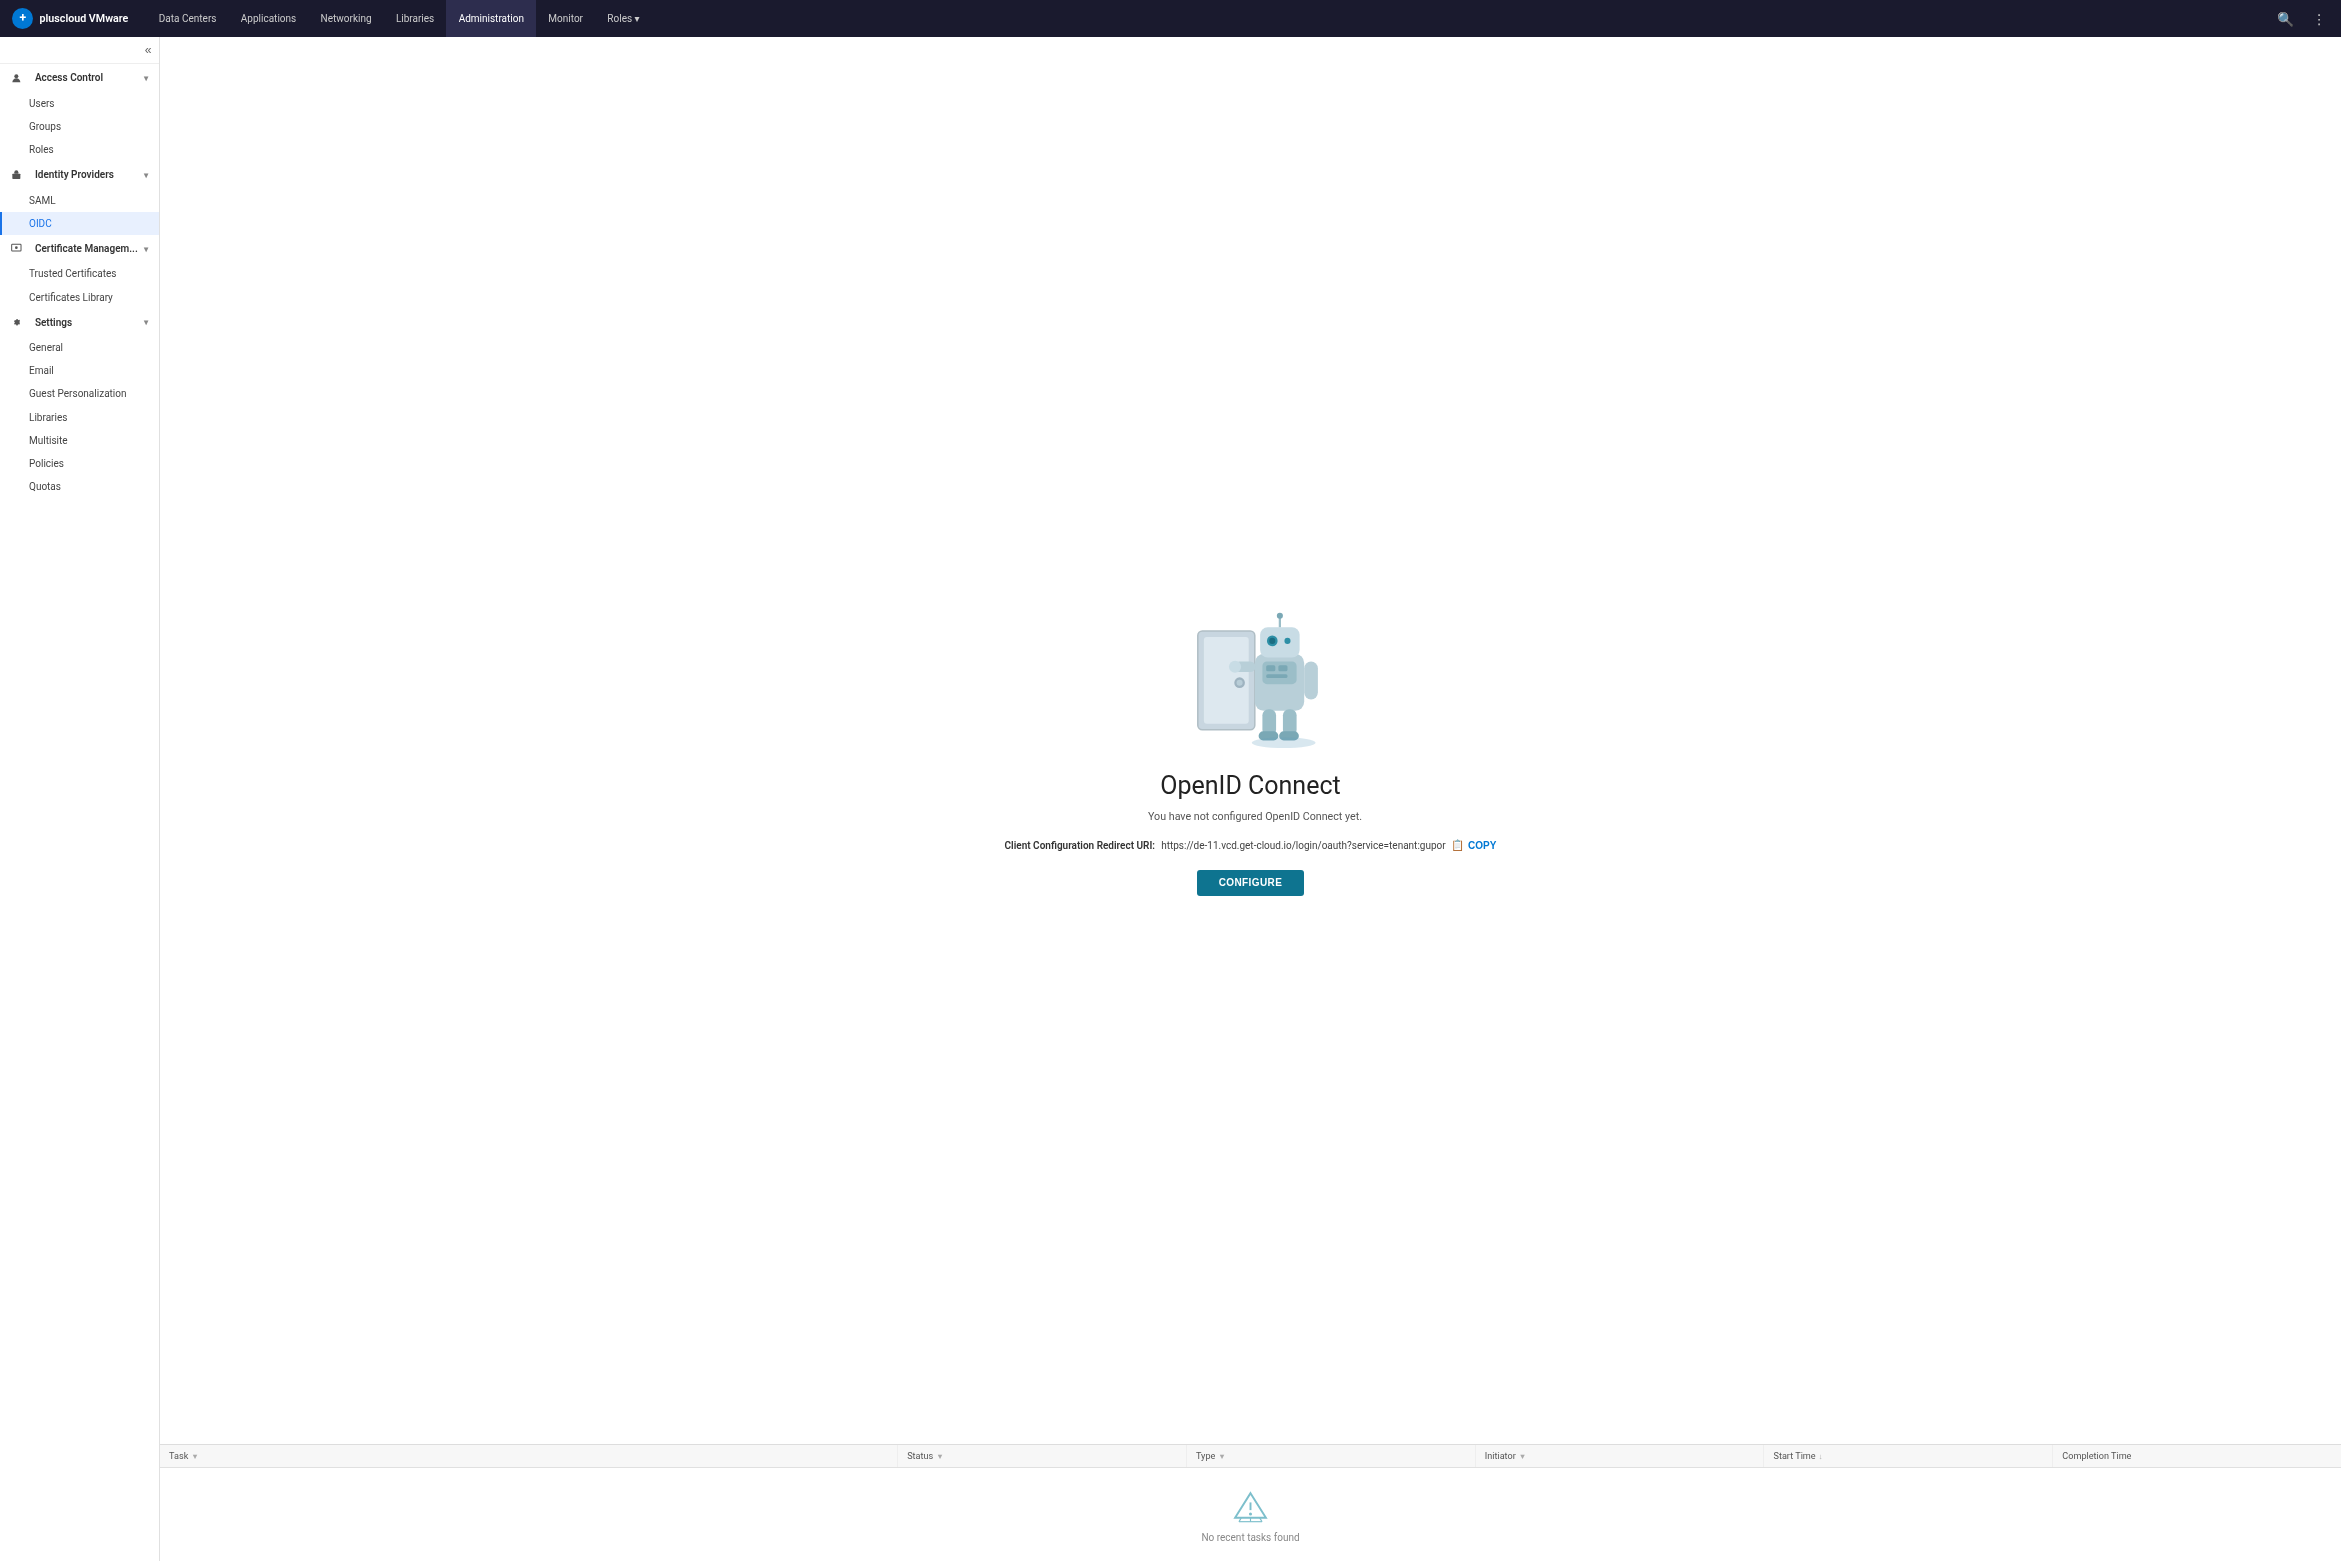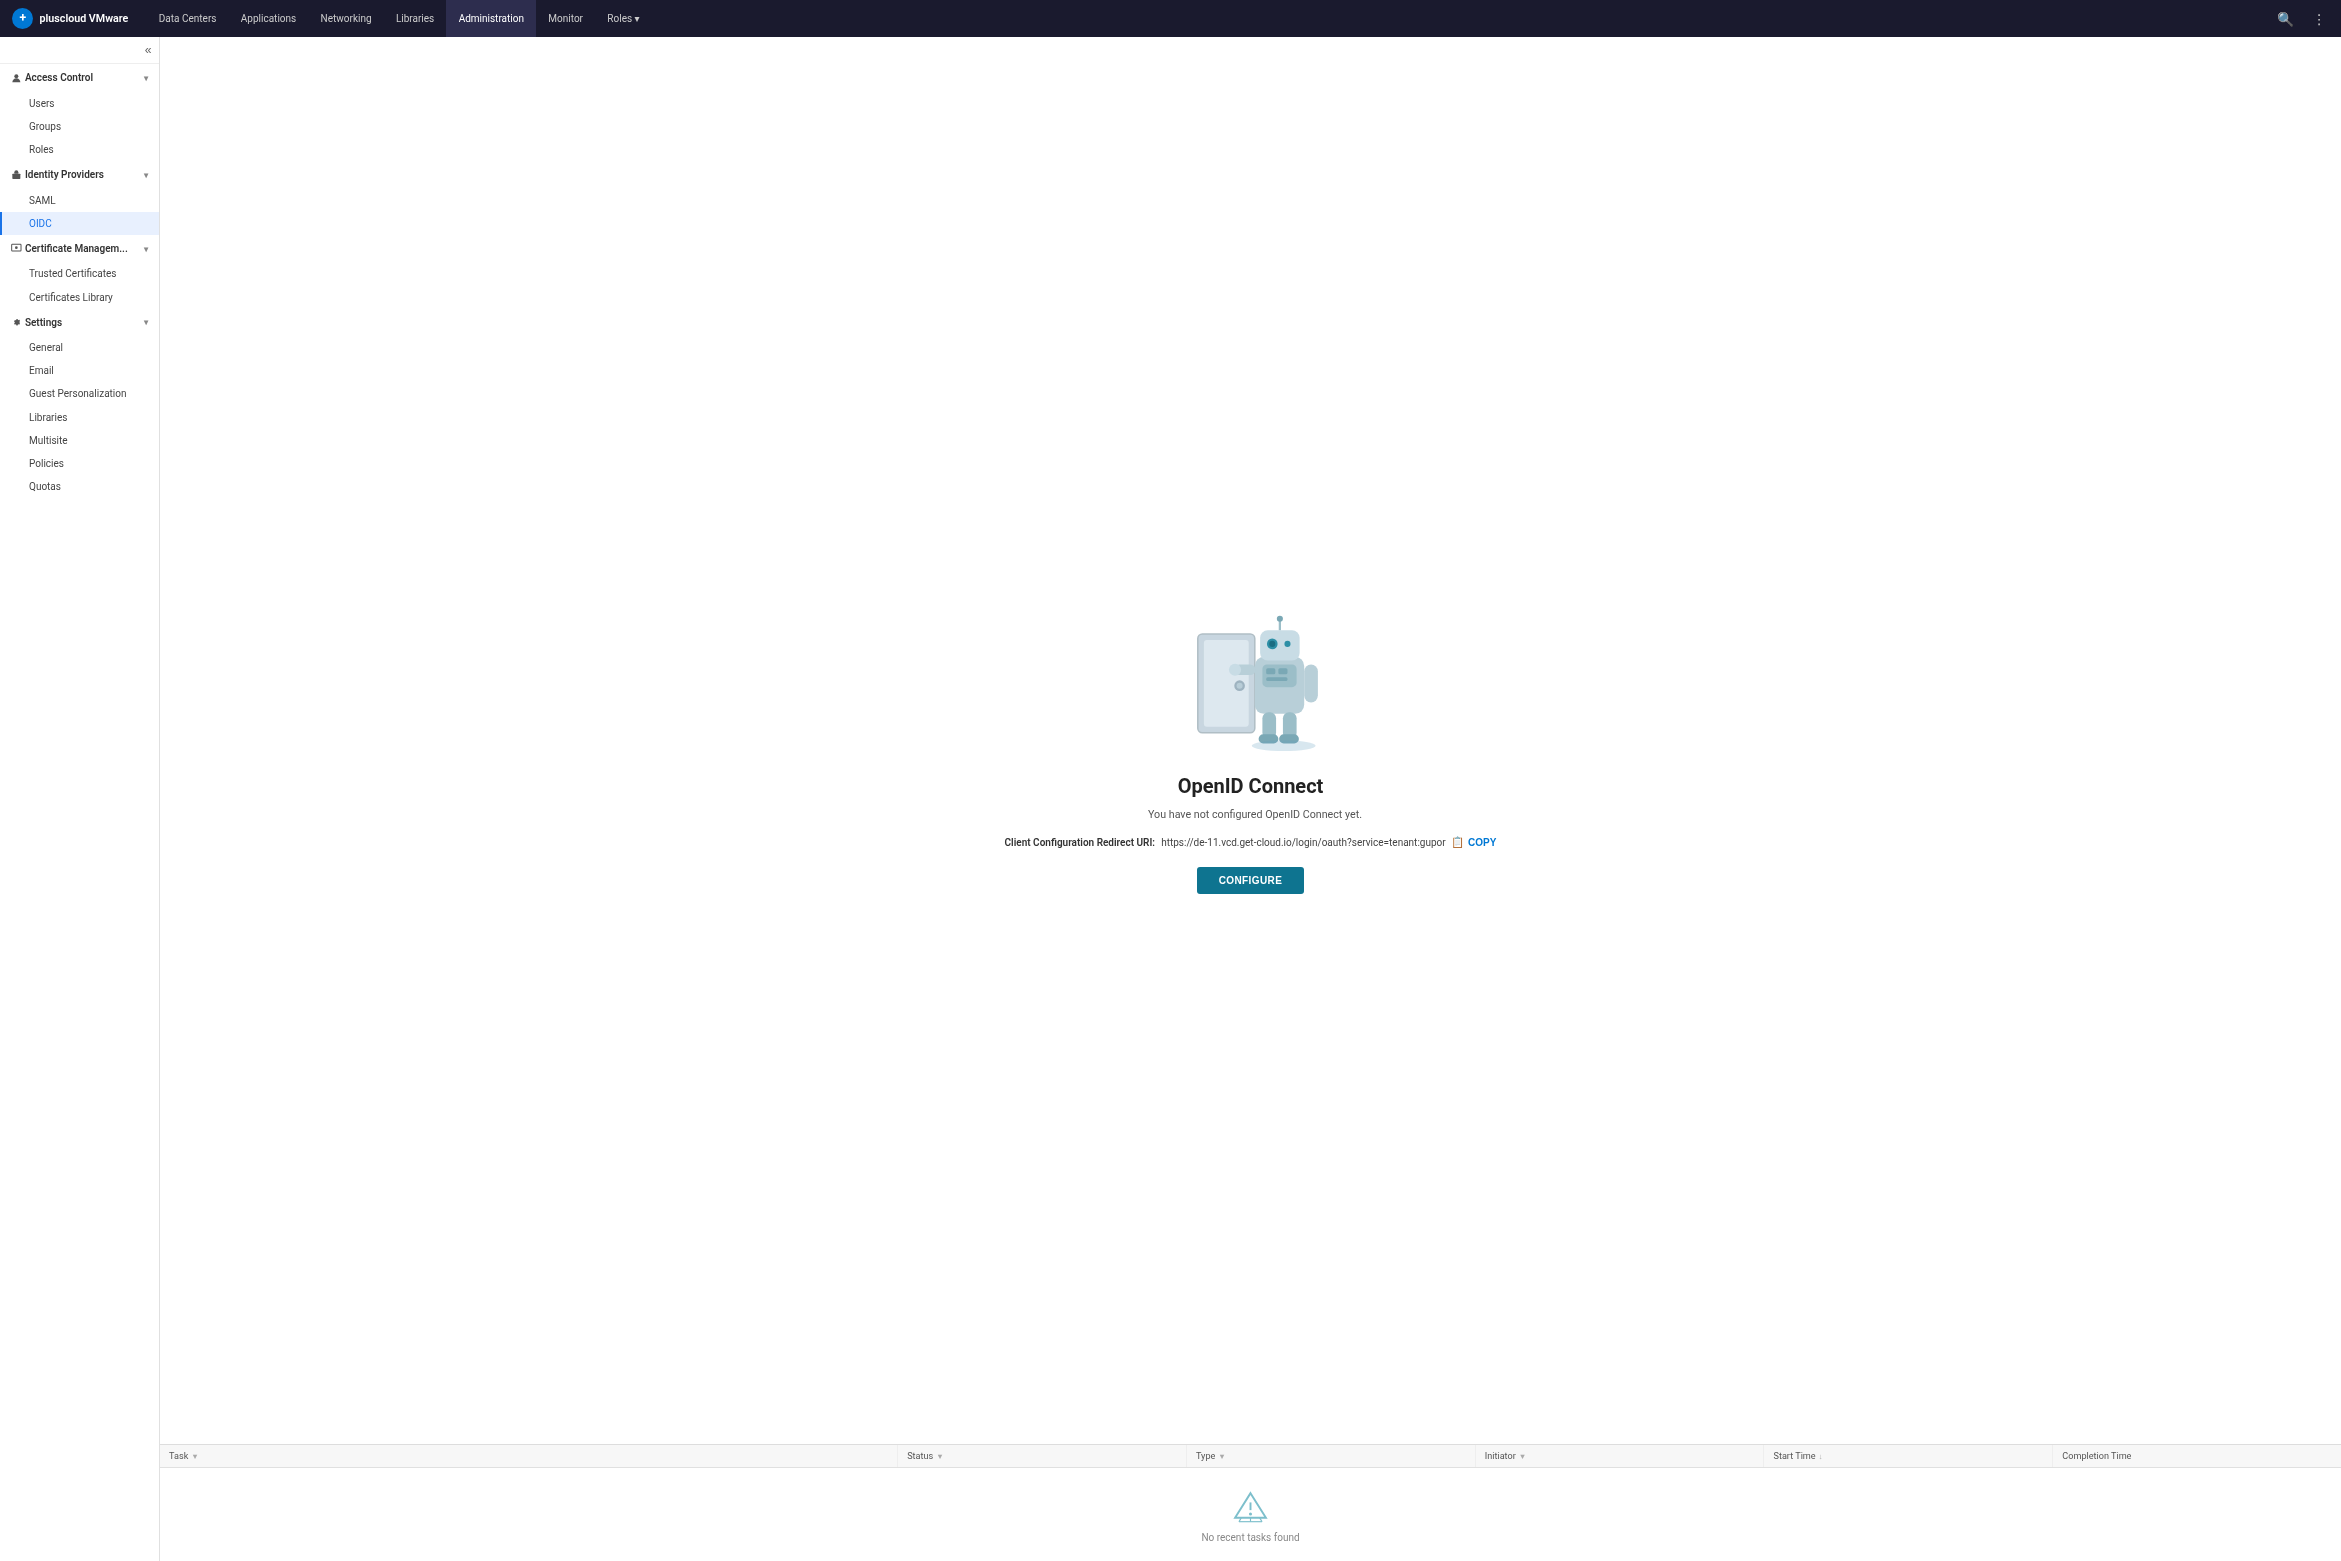--- a/index.html
+++ b/index.html
@@ -113,21 +113,21 @@
       cursor: pointer;
       color: #333;
       font-weight: 600;
       font-size: 10px;
       border-top: 0.8px solid #f0f0f0;
     }
     .sidebar-group-header:first-child { border-top: none; }
     .sidebar-group-header .group-left {
       display: flex;
       align-items: center;
-      gap: 2px;
+      gap: 12px;
     }
     .sidebar-group-icon {
       width: 12.2px;
       height: 12.2px;
       color: #555;
       display: flex;
       align-items: center;
       justify-content: center;
     }
     .sidebar-item {
@@ -170,22 +170,22 @@
       overflow-y: auto;
     }
 
     .oidc-illustration {
       width: 152px;
       height: 168px;
       margin-bottom: 18.3px;
     }
 
     .oidc-title {
-      font-size: 20px;
-      font-weight: 700;
+      font-size: 25px;
+      font-weight: 400;
       color: #222;
       margin-bottom: 10px;
     }
     .oidc-subtitle {
       font-size: 10.7px;
       color: #555;
       margin-bottom: 15.2px;
       margin-left: 9px;
     }
     .redirect-uri-row {

